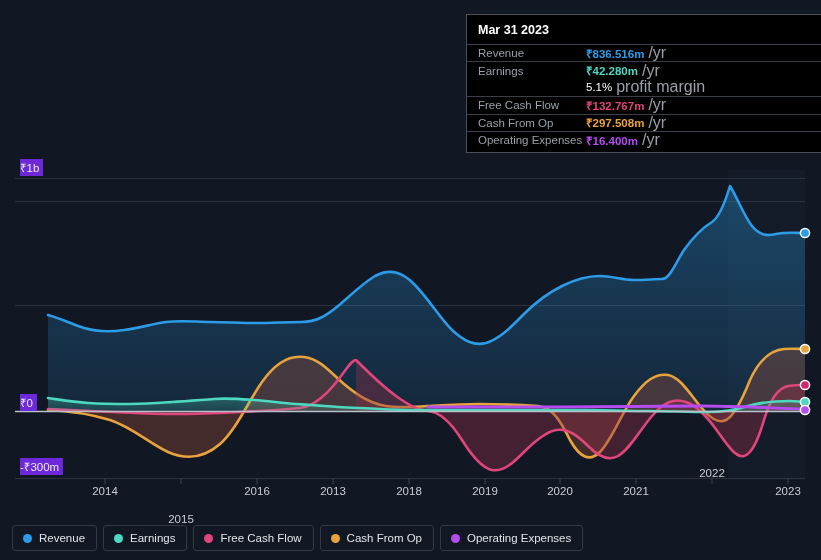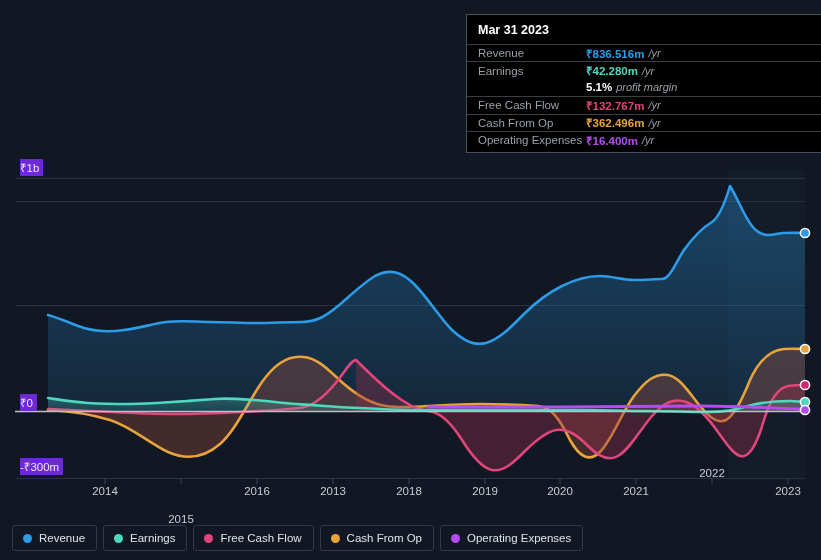--- a/index.html
+++ b/index.html
@@ -68,27 +68,26 @@
     flex:0 0 108px;
     white-space:nowrap;
   }
   .tt-val{
     font-size:11.5px;
     font-weight:bold;
     white-space:nowrap;
   }
   .tt-unit{
     color:#9aa0a8;
-    font-size:11px;
+    font-size:16px;
     font-weight:normal;
     margin-left:4px;
     white-space:nowrap;
-    font-style:italic;
-  }
-  .tt-margin-val{color:#ffffff;font-size:11.5px;font-weight:bold;}
+  }
+  .tt-margin-val{color:#ffffff;font-size:11.5px;font-weight:normal;}
 
   
   #legend{
     position:absolute;
     left:12px;bottom:9px;
     display:flex;
     gap:6px;
     z-index:10;
   }
   .legend-item{
@@ -268,21 +267,21 @@
     </div>
 
     <div class="tt-row">
       <span class="tt-key">Free Cash Flow</span>
       <span class="tt-val" style="color:#e0457b">₹132.767m</span>
       <span class="tt-unit">/yr</span>
     </div>
 
     <div class="tt-row">
       <span class="tt-key">Cash From Op</span>
-      <span class="tt-val" style="color:#e8a33d">₹362.496m</span>
+      <span class="tt-val" style="color:#e8a33d">₹297.508m</span>
       <span class="tt-unit">/yr</span>
     </div>
 
     <div class="tt-row">
       <span class="tt-key">Operating Expenses</span>
       <span class="tt-val" style="color:#b44cf0">₹16.400m</span>
       <span class="tt-unit">/yr</span>
     </div>
   </div>
 

